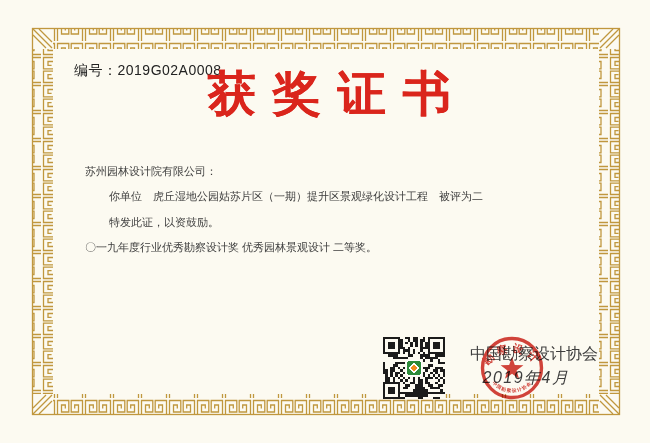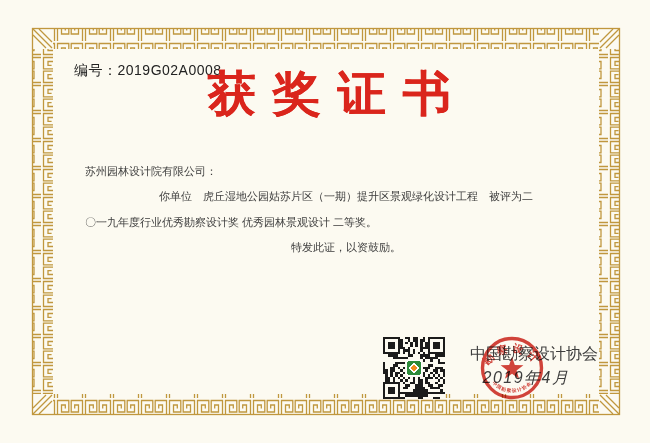--- a/index.html
+++ b/index.html
@@ -22,21 +22,21 @@
     color:var(--title-red,#da251c);
     letter-spacing:17px;text-indent:17px;
     text-shadow:0.6px 0 0 var(--title-red,#da251c);
   }
   .body-text{
     position:absolute;left:85px;top:159px;width:498px;
     font-size:11px;line-height:25.4px;
     color:var(--text-dark,#3d3d3d);
   }
   .body-text .line{white-space:nowrap;}
-  .body-text .indent{text-indent:24px;text-align:center;}
+  .body-text .indent{text-indent:24px;}
   .qr{position:absolute;left:383px;top:337px;}
   .issuer{
     position:absolute;left:468px;top:344px;width:132px;
     font-size:16px;color:var(--text-dark,#3d3d3d);
     text-align:center;white-space:nowrap;
   }
   .date{
     position:absolute;left:468px;top:368px;width:116px;
     font-size:16px;letter-spacing:1.5px;color:var(--text-dark,#3d3d3d);
     text-align:center;white-space:nowrap;font-style:italic;
@@ -89,22 +89,22 @@
 
 <div class="serial">
   <span>编号：</span><span>2019G02A0008</span>
 </div>
 
 <h1 class="title">获奖证书</h1>
 
 <div class="body-text">
   <div class="line">苏州园林设计院有限公司：</div>
   <div class="line indent">你单位　虎丘湿地公园姑苏片区（一期）提升区景观绿化设计工程　被评为二</div>
+  <div class="line indent">特发此证，以资鼓励。</div>
   <div class="line">〇一九年度行业优秀勘察设计奖 优秀园林景观设计 二等奖。</div>
-  <div class="line indent">特发此证，以资鼓励。</div>
 </div>
 
 <svg id="qr" class="qr" width="62" height="62" viewBox="0 0 25 25" shape-rendering="crispEdges">
     <rect x="9" y="0" width="1" height="1" fill="#1b1b1b"></rect>
     <rect x="10" y="0" width="1" height="1" fill="#1b1b1b"></rect>
     <rect x="12" y="0" width="1" height="1" fill="#1b1b1b"></rect>
     <rect x="13" y="0" width="1" height="1" fill="#1b1b1b"></rect>
     <rect x="16" y="0" width="1" height="1" fill="#1b1b1b"></rect>
     <rect x="7" y="1" width="1" height="1" fill="#1b1b1b"></rect>
     <rect x="10" y="1" width="1" height="1" fill="#1b1b1b"></rect>

